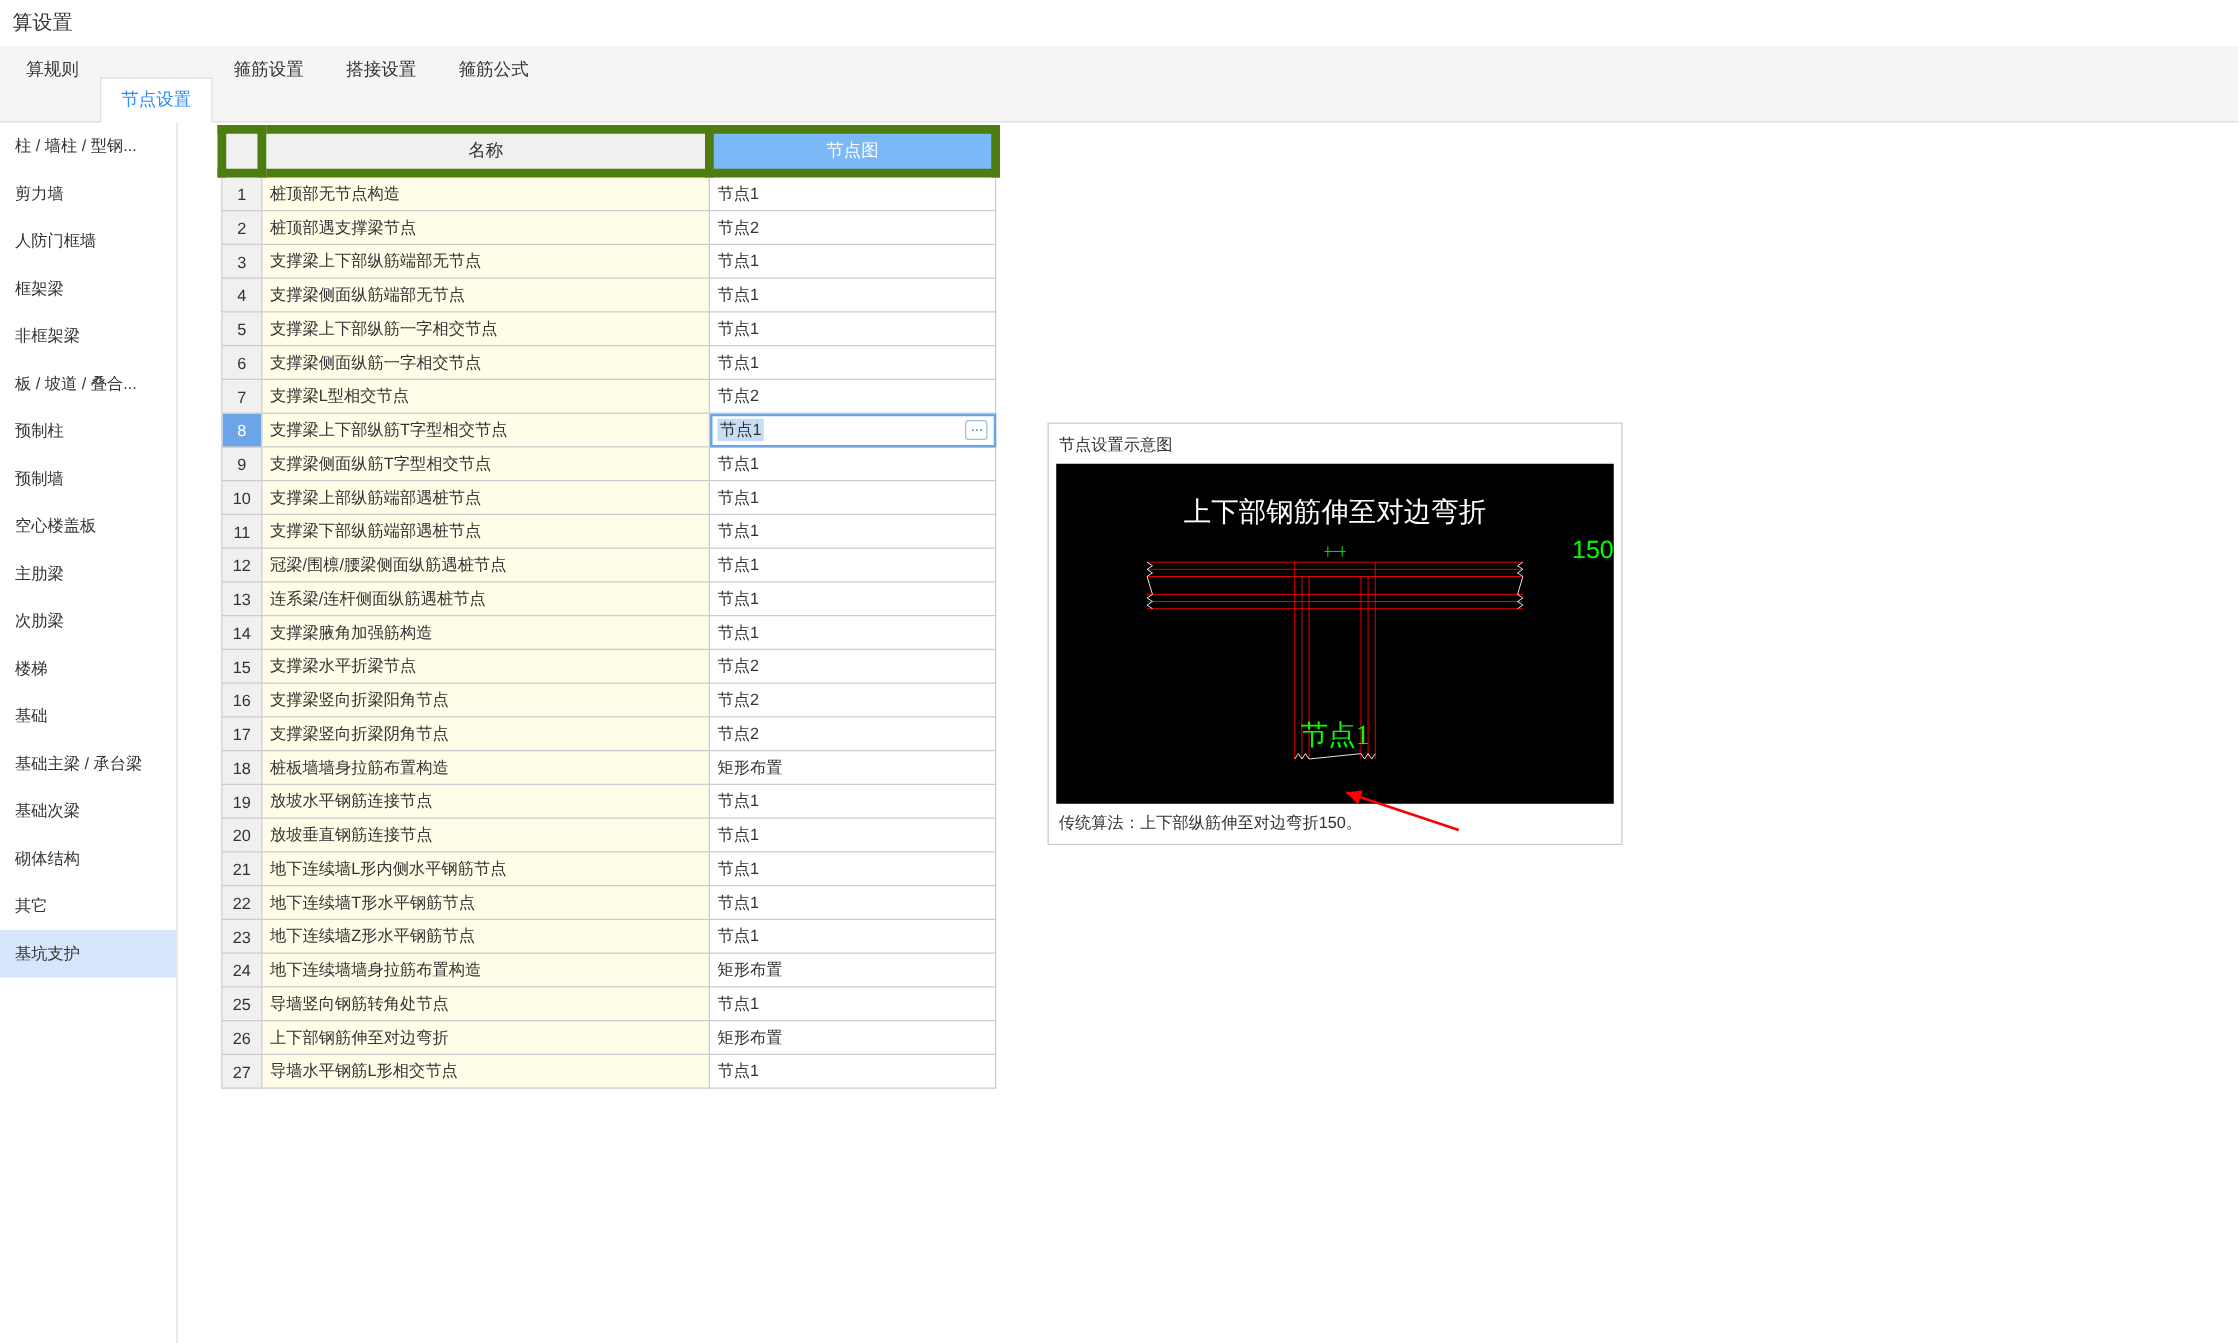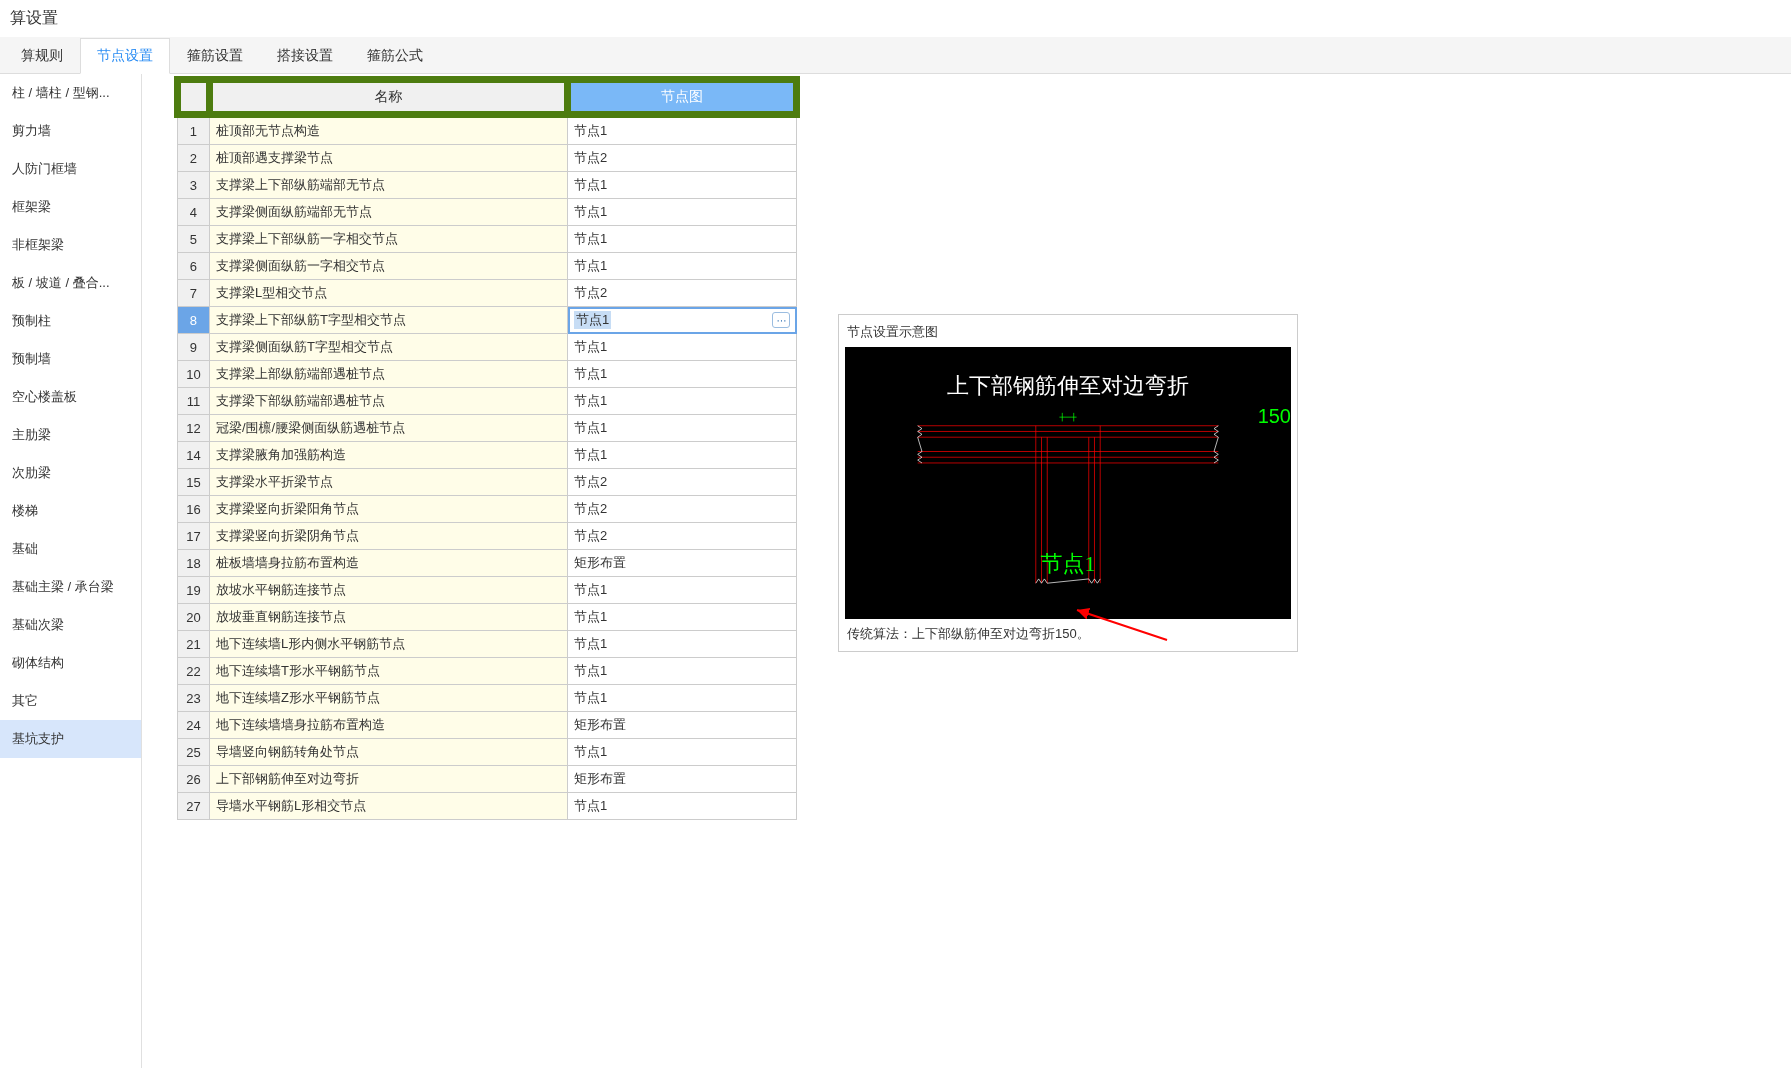--- a/index.html
+++ b/index.html
@@ -2,21 +2,21 @@
 <html><head>
 <meta charset="utf-8">
 <style>
   * { box-sizing: border-box; margin: 0; padding: 0; }
   body { font-family: "Microsoft YaHei", Arial, sans-serif; font-size: 13px; color: #333; background: #fff; }
   
   .page-title { font-size: 16px; padding: 8px 10px; }
   
   .tabs { display: flex; border-bottom: 1px solid #ddd; padding-left: 4px; background: #f5f5f5; }
   .tab { padding: 8px 16px; cursor: pointer; font-size: 14px; color: #333; border: 1px solid transparent; position: relative; top: 1px; }
-  .tab.active { background: #fff; color: #2b8df4; border: 1px solid #ddd; border-bottom: 1px solid #fff; }
+  .tab.active { background: #fff; color: #2b8df4; border: 1px solid #ddd; border-bottom: 1px solid #fff; margin-top: 24px; }
   
   .workspace { display: flex; height: calc(100vh - 80px); gap: 28px; }
   
   .sidebar { width: 142px; border-right: 1px solid #e0e0e0; overflow-y: auto; }
   .sidebar-item { padding: 10px 12px; cursor: pointer; font-size: 13px; color: #333; white-space: nowrap; overflow: hidden; text-overflow: ellipsis; }
   .sidebar-item.selected { background: #d7e6fb; }
   
   .table-wrap { flex: 0 0 630px; padding: 2px 0 0 4px; }
   table { border-collapse: collapse; width: 100%; }
   th { background: #f0f0f0; border: 7px solid #4d7c0f; padding: 5px; font-weight: normal; text-align: center; font-size: 14px; }
@@ -146,20 +146,25 @@
             <td class="idx">11</td>
             <td class="name">支撑梁下部纵筋端部遇桩节点</td>
             <td class="node">节点1</td>
           </tr>
           <tr>
             <td class="idx">12</td>
             <td class="name">冠梁/围檩/腰梁侧面纵筋遇桩节点</td>
             <td class="node">节点1</td>
           </tr>
           <tr>
+            <td class="idx">13</td>
+            <td class="name">连系梁/连杆侧面纵筋遇桩节点</td>
+            <td class="node">节点1</td>
+          </tr>
+          <tr>
             <td class="idx">14</td>
             <td class="name">支撑梁腋角加强筋构造</td>
             <td class="node">节点1</td>
           </tr>
           <tr>
             <td class="idx">15</td>
             <td class="name">支撑梁水平折梁节点</td>
             <td class="node">节点2</td>
           </tr>
           <tr>

